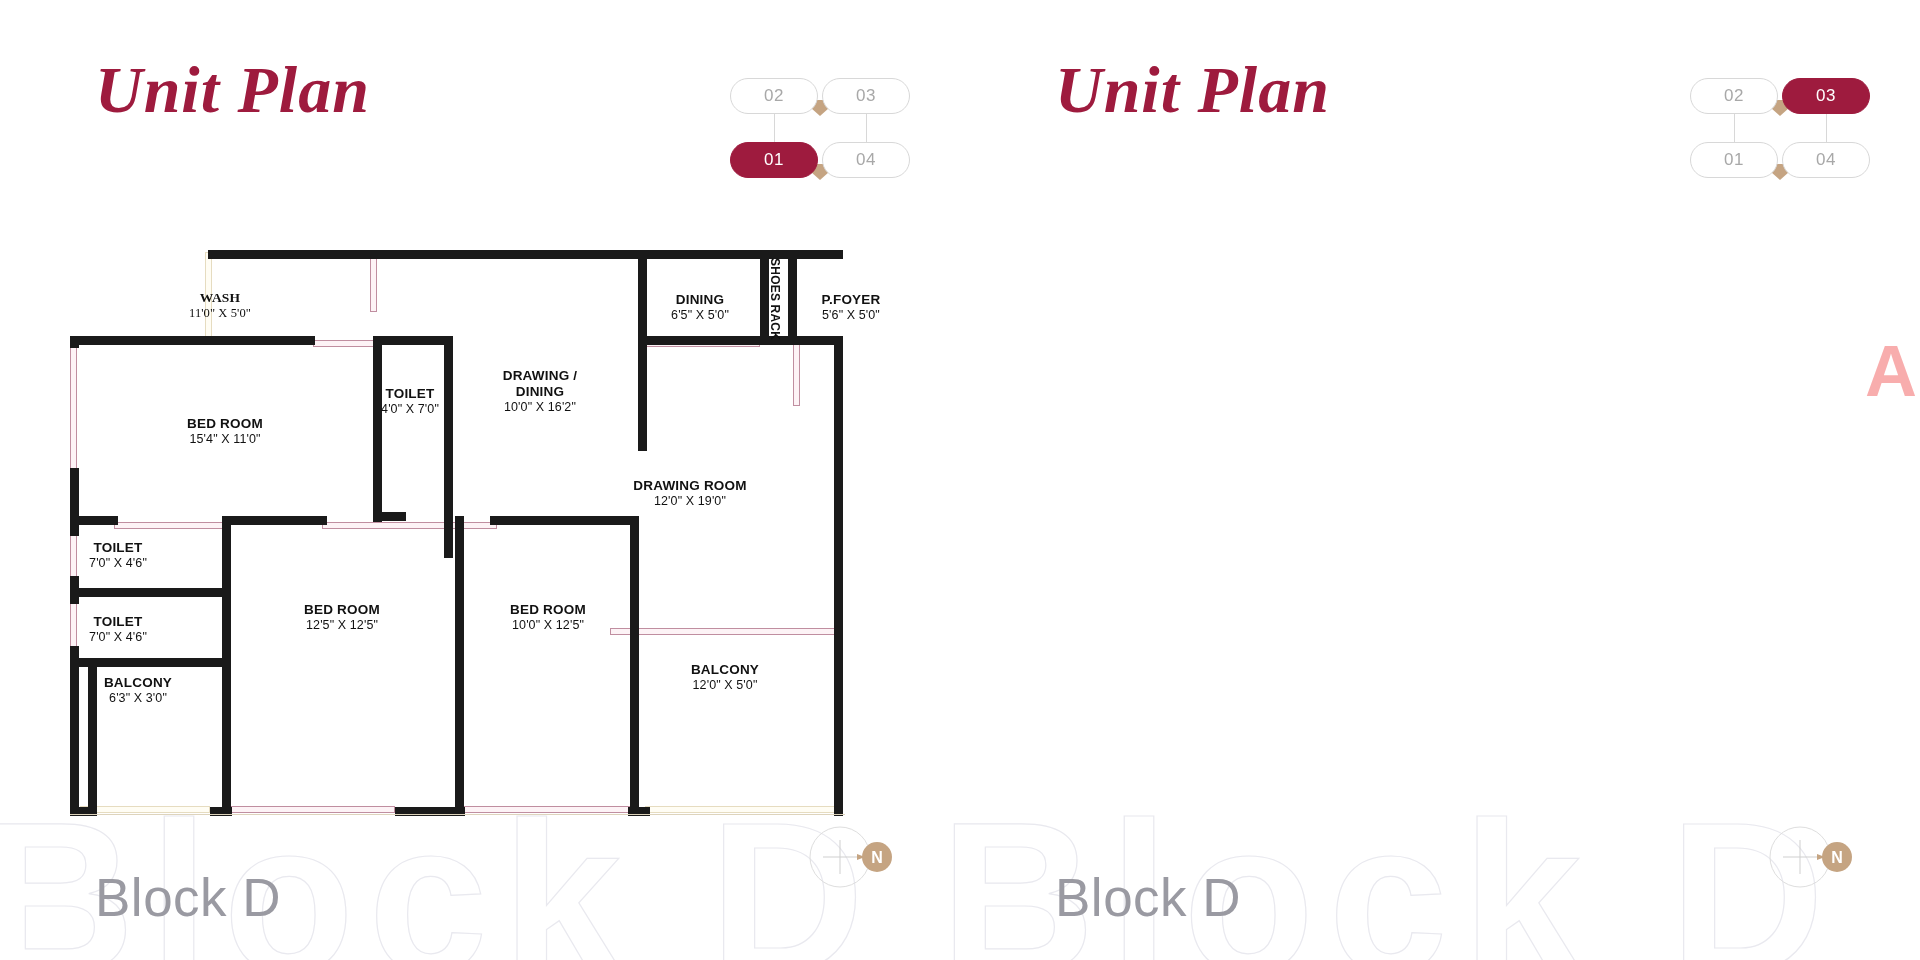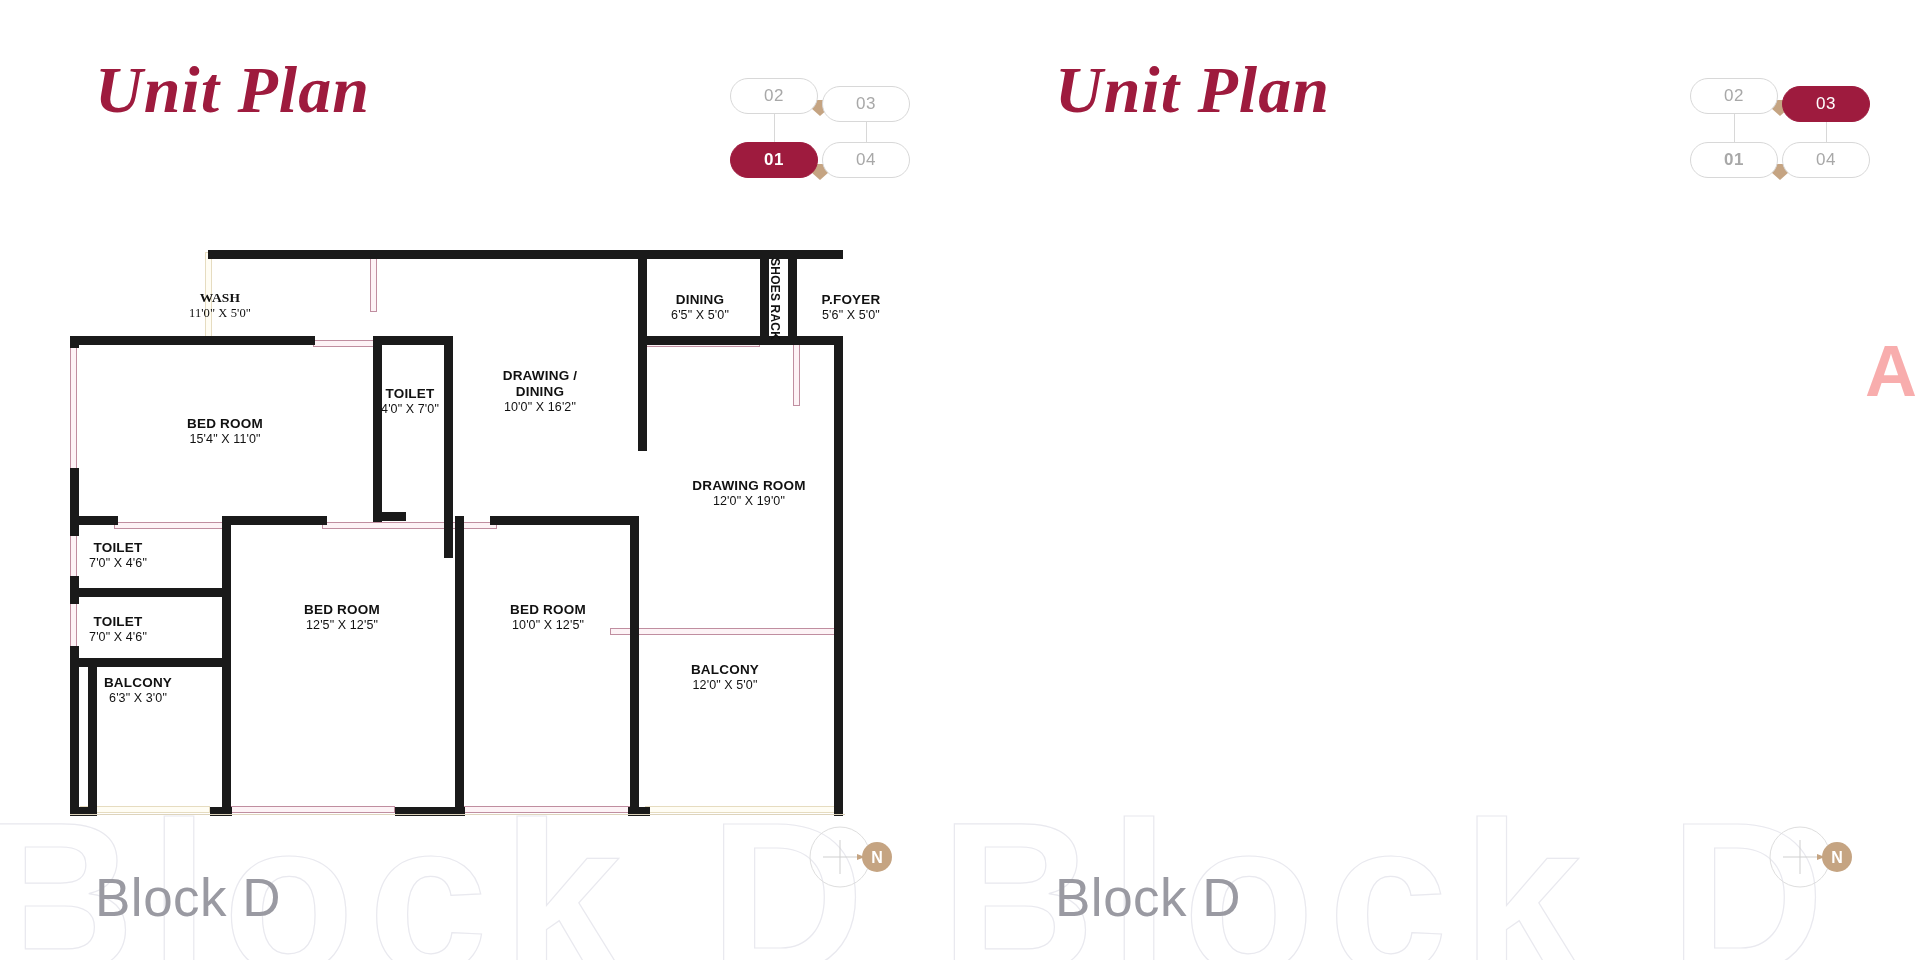--- a/index.html
+++ b/index.html
@@ -37,22 +37,22 @@
     border: 1px solid #d8d8d8;
     border-radius: 18px;
     background: #ffffff;
     display: flex; align-items: center; justify-content: center;
     font-size: 17px; color: #a8a8a8;
     letter-spacing: .5px;
     z-index: 3;
   }
   .tab.active { background: #9e1b3e; border-color: #9e1b3e; color: #ffffff; font-weight: 400; }
   .tab.tl { left: 0px;  top: 0px;  }
-  .tab.tr { left: 92px; top: 8px;  }
-  .tab.bl { left: 0px;  top: 64px; font-weight: bold; }
+  .tab.tr { left: 92px; top: 0px;  }
+  .tab.bl { left: 0px;  top: 64px; }
   .tab.br { left: 92px; top: 64px; }
   .tab-connector {
     position: absolute;
     width: 1px; background: #d8d8d8; z-index: 1;
   }
   .tab-connector.c1 { left: 44px; top: 34px; height: 32px; }
   .tab-connector.c2 { left: 136px; top: 34px; height: 32px; }
   .tab-wedge {
     position: absolute;
     width: 0; height: 0;
@@ -250,21 +250,21 @@
       </div>
       <div class="rlabel" style="left:340px; top:136px;">
         <span class="nm">TOILET</span>
         <span class="dm">4'0" X 7'0"</span>
       </div>
       <div class="rlabel" style="left:470px; top:118px;">
         <span class="nm">DRAWING /</span>
         <span class="nm">DINING</span>
         <span class="dm">10'0" X 16'2"</span>
       </div>
-      <div class="rlabel" style="left:679px; top:228px;">
+      <div class="rlabel" style="left:620px; top:228px;">
         <span class="nm">DRAWING ROOM</span>
         <span class="dm">12'0" X 19'0"</span>
       </div>
       <div class="rlabel" style="left:48px; top:290px;">
         <span class="nm">TOILET</span>
         <span class="dm">7'0" X 4'6"</span>
       </div>
       <div class="rlabel" style="left:48px; top:364px;">
         <span class="nm">TOILET</span>
         <span class="dm">7'0" X 4'6"</span>

